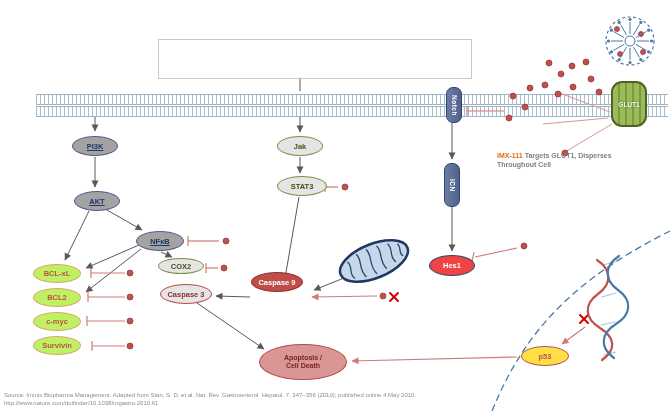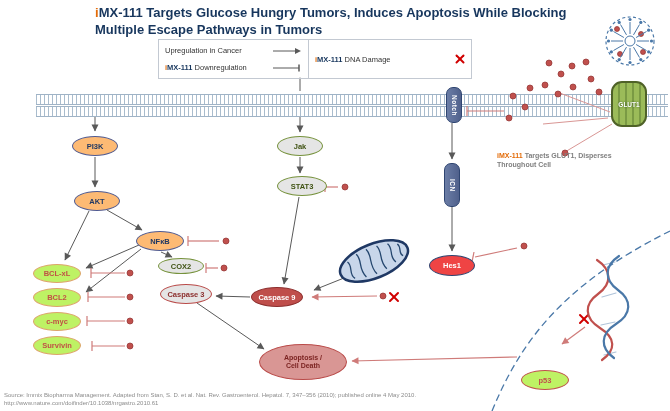--- a/index.html
+++ b/index.html
@@ -19,77 +19,50 @@
   .legend-sym{flex:0 0 auto;margin-left:6px;}
   
   .membrane{position:absolute;left:36px;top:94px;width:632px;height:23px;z-index:1;}
   .membrane .band{position:absolute;left:0;right:0;height:9px;
       background:repeating-linear-gradient(90deg,#a9bccd 0px,#a9bccd 1.3px,rgba(255,255,255,0) 1.3px,rgba(255,255,255,0) 4px);
       border-top:1px solid #9fb3c6;border-bottom:1px solid #9fb3c6;}
   .band.top{top:0}.band.bottom{bottom:0}
   
   .node{position:absolute;border-radius:50%;display:flex;align-items:center;justify-content:center;
         font-weight:bold;font-size:7.5px;box-sizing:border-box;z-index:3;white-space:nowrap;}
-  .node-purple{background:#fdba74;border:1.2px solid #4f5b93;color:#1f3864;}
+  .node-purple{background:#a3a3a3;border:1.2px solid #4f5b93;color:#1f3864;text-decoration:underline;}
   .node-green{background:#e5e5e5;border:1.2px solid #76923c;color:#3f5212;}
   .node-orange{background:#bef264;border:1.2px solid #dda46b;color:#c05046;}
   .node-red-light{background:#e5e5e5;border:1.2px solid #b94a48;color:#8c2f2e;}
   .node-red-dark{background:#bf4e4b;border:1.2px solid #8c2f2e;color:#fff;}
   .node-apoptosis{background:#d99694;border:1.5px solid #b94a48;color:#7c2422;flex-direction:column;
                   font-size:7px;line-height:1.2;text-align:center;}
-  .node-pink{background:#bef264;border:1.2px solid #c0504d;color:#c0504d;margin-top:24px;}
+  .node-pink{background:#fde047;border:1.2px solid #c0504d;color:#c0504d;}
   .node-hes{background:#ef4444;border:1.2px solid #2f4571;color:#fff;}
   .vnode{position:absolute;border-radius:7px;background:linear-gradient(90deg,#6b7da6,#50618c);
          border:1px solid #2f4571;color:#fff;writing-mode:vertical-rl;display:flex;align-items:center;
          justify-content:center;font-size:6.5px;font-weight:bold;letter-spacing:.5px;z-index:3;box-sizing:border-box;}
   .glut{position:absolute;left:611px;top:81px;width:36px;height:46px;border-radius:11px;
         border:2px solid #4f6228;background:repeating-linear-gradient(90deg,#9bbb59 0 5px,#7a9a44 5px 7px);
         display:flex;align-items:center;justify-content:center;color:#fff;font-size:6.5px;font-weight:bold;
         text-shadow:0 0 2px #33511c;z-index:3;box-sizing:border-box;}
   .glut-note{position:absolute;left:497px;top:151px;width:120px;font-size:7px;color:#7f7f7f;
              line-height:1.35;z-index:4;font-weight:bold;}
   .glut-note .accent-strong{color:#e36c09;font-weight:bold;}
   .source{position:absolute;left:4px;top:391px;width:560px;font-size:6px;color:#8c8c8c;line-height:1.4;z-index:4;}
   .layer{position:absolute;left:0;top:0;z-index:2;}
 </style>
 </head>
 <body>
 
 <div class="stage">
 
-  <div class="title">
-    <span class="accent-i">i</span><span>MX-111 Targets Glucose Hungry Tumors, Induces Apoptosis While Blocking</span><br>
-    <span>Multiple Escape Pathways in Tumors</span>
-  </div>
 
   <div class="legend">
-    <div class="legend-col left">
-      <div class="legend-row">
-        <span>Upregulation in Cancer</span>
-        <svg class="legend-sym" width="30" height="8">
-          <line x1="1" y1="4" x2="23" y2="4" stroke="#595959" stroke-width="1"></line>
-          <path d="M23,1 L29,4 L23,7 z" fill="#595959"></path>
-        </svg>
-      </div>
-      <div class="legend-row">
-        <span><span class="accent-i">i</span><span class="drug-body">MX-111</span><span> Downregulation</span></span>
-        <svg class="legend-sym" width="30" height="8">
-          <line x1="1" y1="4" x2="27" y2="4" stroke="#595959" stroke-width="1"></line>
-          <line x1="27" y1="0.5" x2="27" y2="7.5" stroke="#595959" stroke-width="1.5"></line>
-        </svg>
-      </div>
-    </div>
     <div class="legend-col right">
-      <div class="legend-row">
-        <span><span class="accent-i">i</span><span class="drug-body">MX-111</span><span> DNA Damage</span></span>
-        <svg class="legend-sym" width="10" height="10">
-          <line x1="1.5" y1="1.5" x2="8.5" y2="8.5" stroke="#d00000" stroke-width="2" stroke-linecap="round"></line>
-          <line x1="8.5" y1="1.5" x2="1.5" y2="8.5" stroke="#d00000" stroke-width="2" stroke-linecap="round"></line>
-        </svg>
-      </div>
     </div>
   </div>
 
   <div class="membrane">
     <div class="band top"></div>
     <div class="band bottom"></div>
   </div>
 
   <svg class="layer" width="670" height="411" viewBox="0 0 670 411">
     <defs>
@@ -273,21 +246,21 @@
     </div>
   <div class="node node-green" style="left:277px;top:176px;width:50px;height:20px;">
       <span>STAT3</span>
     </div>
   <div class="node node-green" style="left:158px;top:258px;width:46px;height:16px;text-align:center;">
       <span>COX2</span>
     </div>
   <div class="node node-red-light" style="left:160px;top:284px;width:52px;height:20px;">
       <span>Caspase 3</span>
     </div>
-  <div class="node node-red-dark" style="left:251px;top:287px;width:52px;height:20px;justify-content:center;">
+  <div class="node node-red-dark" style="left:251px;top:272px;width:52px;height:20px;justify-content:center;">
       <span>Caspase 9</span>
     </div>
   <div class="node node-orange" style="left:33px;top:264px;width:48px;height:19px;">
       <span>BCL-xL</span>
     </div>
   <div class="node node-orange" style="left:33px;top:288px;width:48px;height:19px;">
       <span>BCL2</span>
     </div>
   <div class="node node-orange" style="left:33px;top:312px;width:48px;height:19px;">
       <span>c-myc</span>

